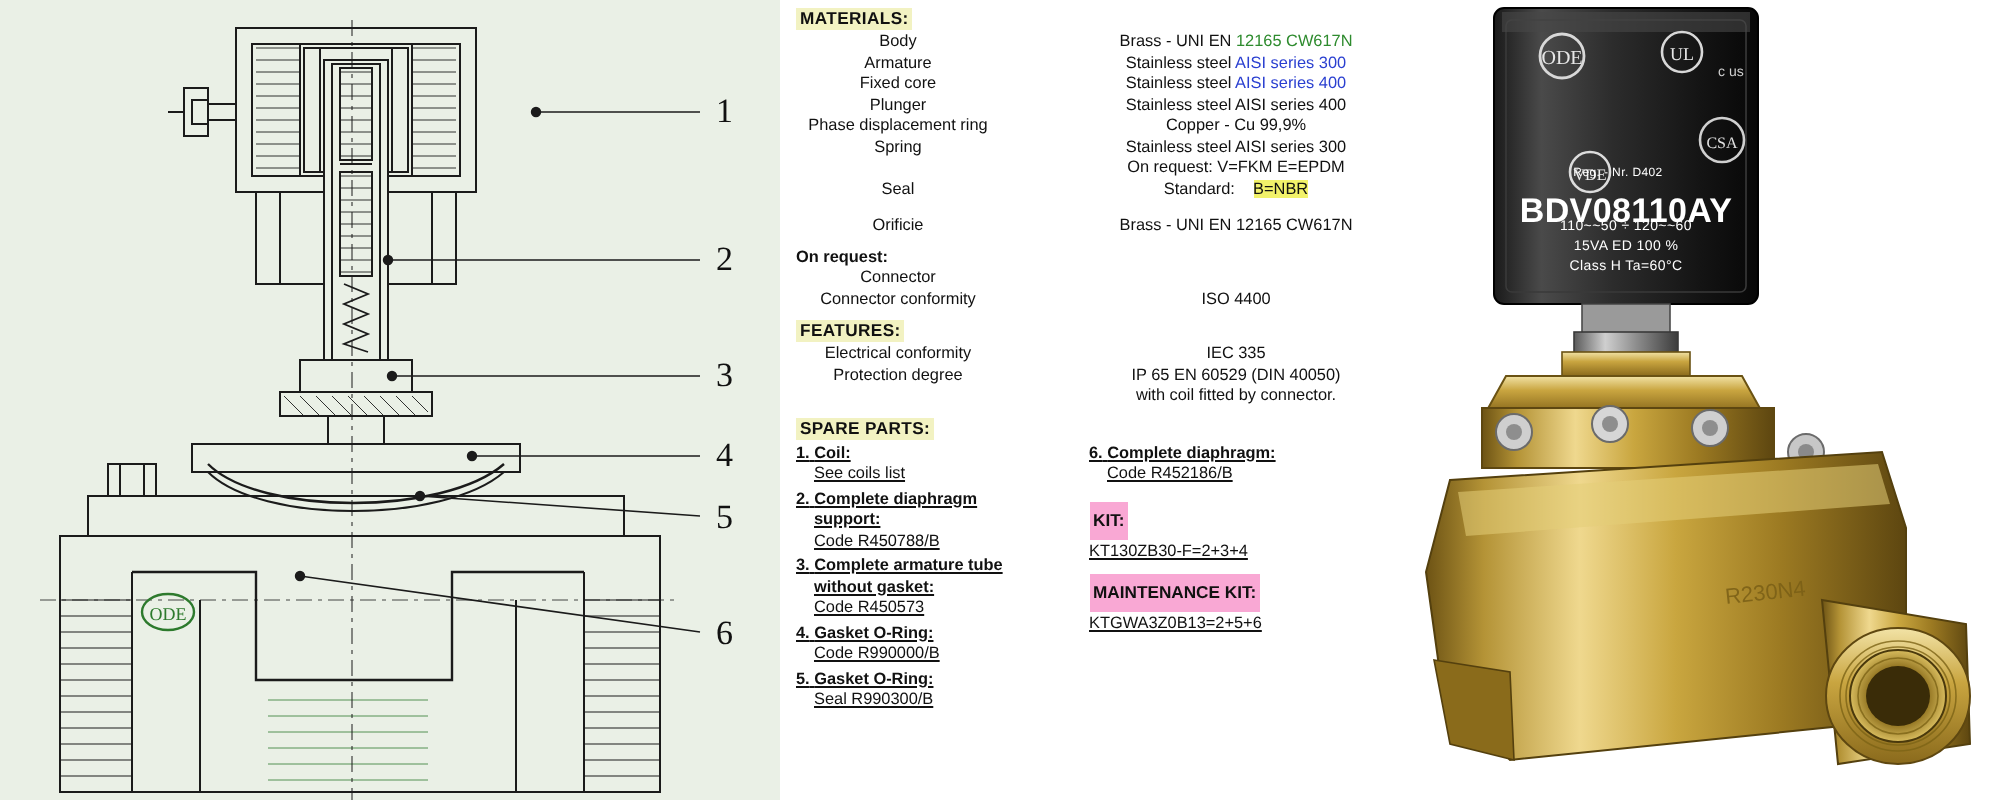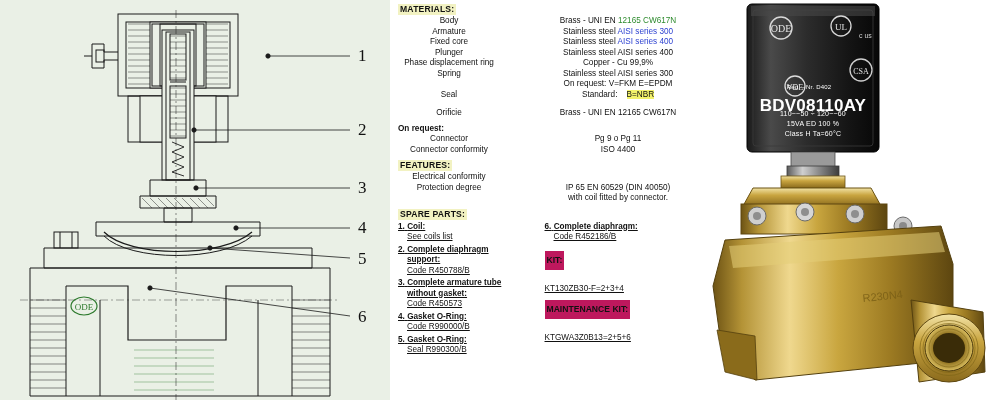--- a/index.html
+++ b/index.html
@@ -89,27 +89,27 @@
     width: 50%;
     box-sizing: border-box;
     padding-right: 4px;
     text-decoration: underline;
   }
   .sp-item { margin-bottom: 2px; }
   .sp-title { font-weight: bold; }
   .sp-sub { padding-left: 9px; }
   .kit-head {
     display: inline-block;
-    background: #be185d;
+    background: #f9a8d4;
     font-weight: bold;
     font-size: 8.6px;
     padding: 4px 2px;
     margin-top: 6px;
   }
-  .kit-code { margin-top: 14px; }
+  .kit-code { margin-top: 1px; }
   .b { font-weight: bold; }
 
   
   .photo-panel {
     position: relative;
     width: 305px;
     flex: 0 0 305px;
     height: 400px;
     background: #ffffff;
     overflow: hidden;
@@ -275,31 +275,31 @@
       <div class="row" style="margin-top:8px;">
         <div class="k">Orificie</div>
         <div class="v">Brass - UNI EN 12165 CW617N</div>
       </div>
     </div>
 
     <div class="blockgap"></div>
     <div class="b">On request:</div>
     <div class="row">
       <div class="k">Connector</div>
-      <div class="v">Pg 9 o Pg 11</div>
     </div>
     <div class="row">
       <div class="k">Connector conformity</div>
       <div class="v">ISO 4400</div>
     </div>
 
     <div class="blockgap"></div>
     <div class="sec-head">FEATURES:</div>
     <div class="row">
       <div class="k">Electrical conformity</div>
+      <div class="v">IEC 335</div>
     </div>
     <div class="row">
       <div class="k">Protection degree</div>
       <div class="v">IP 65 EN 60529 (DIN 40050)</div>
     </div>
     <div class="row">
       <div class="k"></div>
       <div class="v">with coil fitted by connector.</div>
     </div>
 

